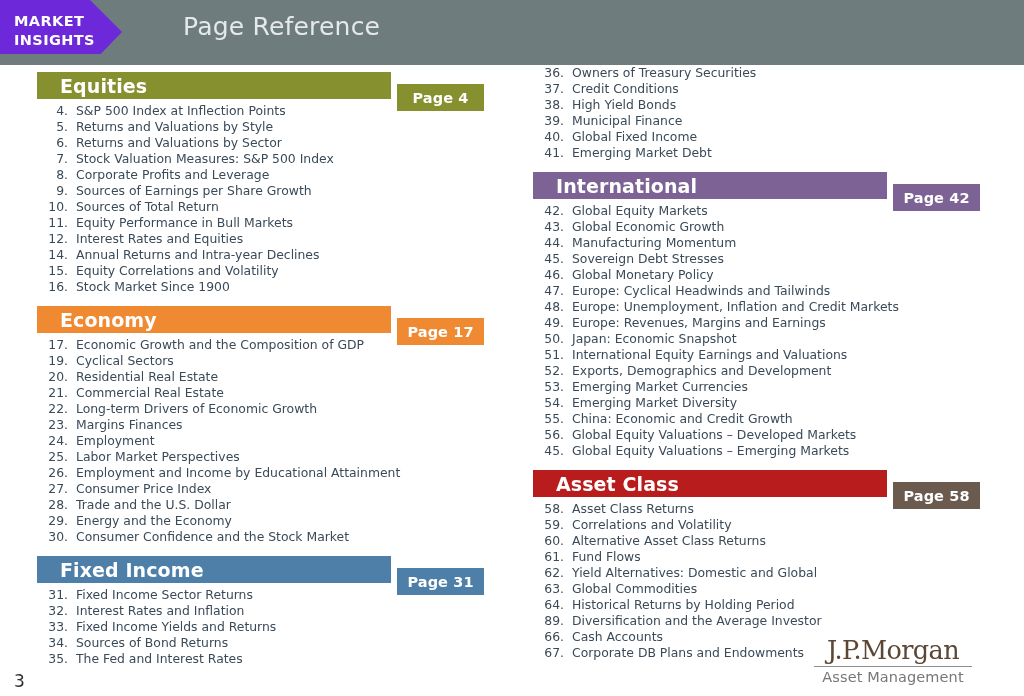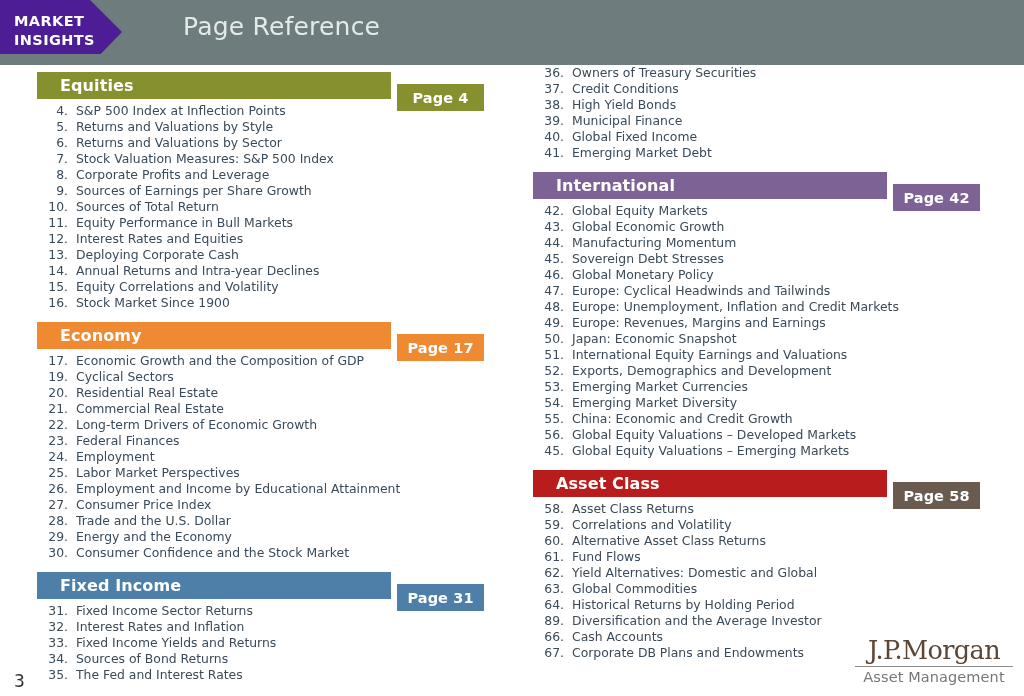--- a/index.html
+++ b/index.html
@@ -20,21 +20,21 @@
   .header {
     position: absolute;
     left: 0; top: 0;
     width: 1024px; height: 65px;
     background: #6f7c7d;
   }
   .brand-tab {
     position: absolute;
     left: 0; top: 0;
     width: 122px; height: 54px;
-    background: #4c1d95;
+    background: #6d28d9;
     
     clip-path: polygon(0 0, 90px 0, 122px 32px, 90px 65px, 0 65px);
     text-decoration: underline;
   }
   .brand-line {
     position: absolute;
     left: 14px;
     color: #ffffff;
     font-weight: bold;
     font-size: 14.5px;
@@ -77,21 +77,21 @@
   .section-title-bar {
     position: absolute;
     left: 0; top: 0;
     width: 354px;
     height: 27px;
     display: flex;
     align-items: center;
   }
   .section-title-bar .label {
     color: #ffffff;
-    font-size: 16px;
+    font-size: 19px;
     font-weight: bold;
     padding-left: 23px;
     letter-spacing: 0.1px;
   }
   .section-page-badge {
     position: absolute;
     left: 360px; top: 12px;
     width: 87px; height: 27px;
     display: flex;
     align-items: center;
@@ -138,21 +138,21 @@
     left: 14px;
     top: 671px;
     font-size: 17px;
     color: #2f2f2f;
     font-family: "DejaVu Sans", "Liberation Sans", sans-serif;
   }
 
   
   .logo {
     position: absolute;
-    left: 855px;
+    left: 814px;
     top: 637px;
     width: 158px;
     text-align: center;
   }
   .logo .logo-main {
     font-family: "DejaVu Serif", "Liberation Serif", serif;
     font-size: 25.5px;
     color: #5c4636;
     letter-spacing: -0.6px;
     line-height: 1.05;
@@ -225,24 +225,20 @@
         </li>
         <li>
           <span class="num">11.</span>
           <span class="txt">Equity Performance in Bull Markets</span>
         </li>
         <li>
           <span class="num">12.</span>
           <span class="txt">Interest Rates and Equities</span>
         </li>
         <li>
-          <span class="num">13.</span>
-          <span class="txt">Deploying Corporate Cash</span>
-        </li>
-        <li>
           <span class="num">14.</span>
           <span class="txt">Annual Returns and Intra-year Declines</span>
         </li>
         <li>
           <span class="num">15.</span>
           <span class="txt">Equity Correlations and Volatility</span>
         </li>
         <li>
           <span class="num">16.</span>
           <span class="txt">Stock Market Since 1900</span>
@@ -275,21 +271,21 @@
         <li>
           <span class="num">21.</span>
           <span class="txt">Commercial Real Estate</span>
         </li>
         <li>
           <span class="num">22.</span>
           <span class="txt">Long-term Drivers of Economic Growth</span>
         </li>
         <li>
           <span class="num">23.</span>
-          <span class="txt">Federal Finances</span>
+          <span class="txt">Margins Finances</span>
         </li>
         <li>
           <span class="num">24.</span>
           <span class="txt">Employment</span>
         </li>
         <li>
           <span class="num">25.</span>
           <span class="txt">Labor Market Perspectives</span>
         </li>
         <li>

